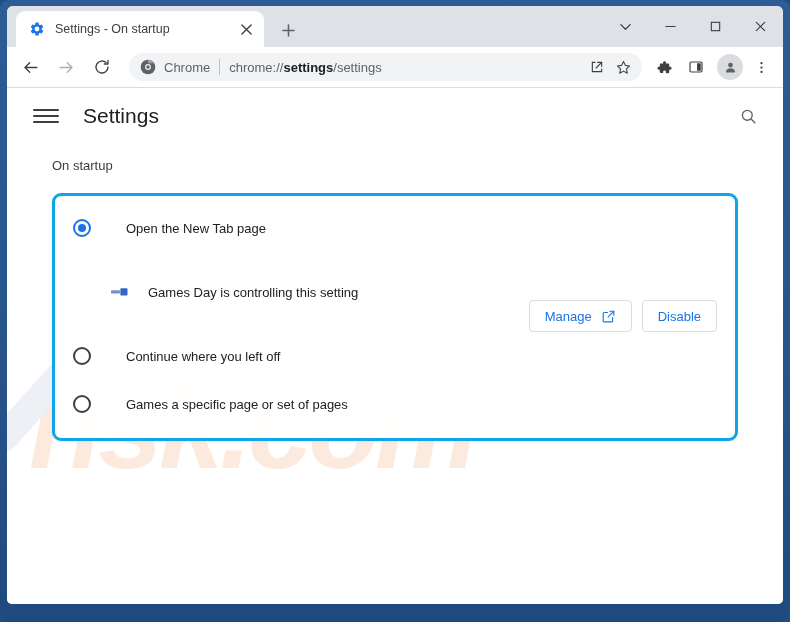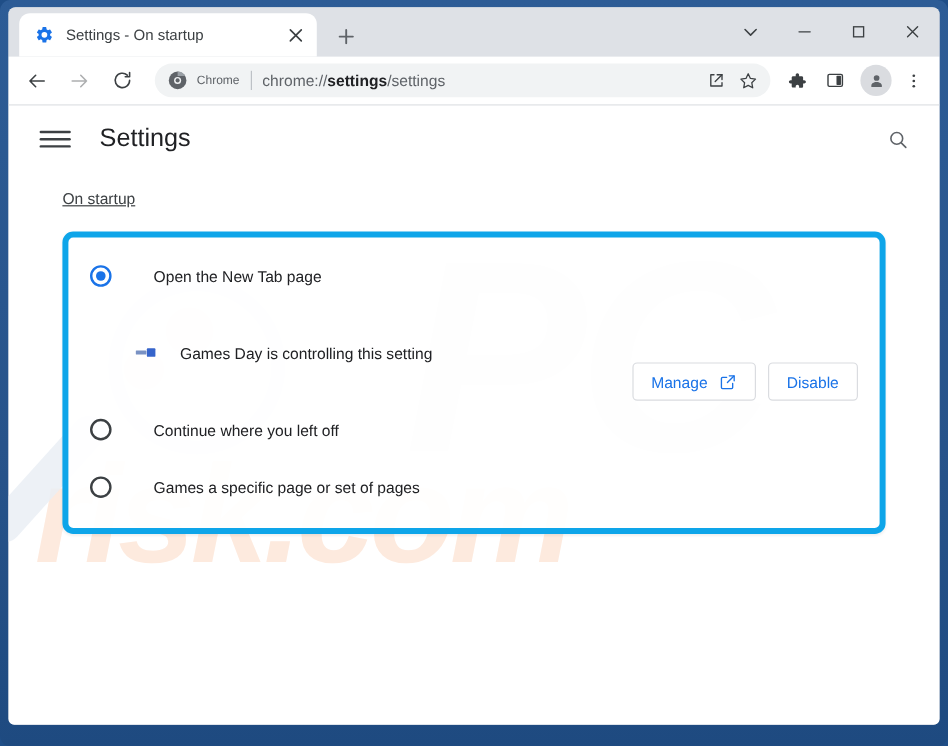--- a/index.html
+++ b/index.html
@@ -87,21 +87,21 @@
     height: 28px;
     background: #f1f3f4;
     border-radius: 14px;
     display: flex; align-items: center;
     padding: 0 6px 0 11px;
     margin: 0 4px 0 6px;
     min-width: 0;
   }
   #omnibox-chrome-icon { width: 16px; height: 16px; flex: 0 0 16px; }
   #omnibox-chrome-label {
-    font-size: 10px; color: #5f6368;
+    font-size: 13px; color: #5f6368;
     margin-left: 8px; white-space: nowrap;
   }
   #omnibox-divider {
     width: 1px; height: 16px; background: #bdc1c6;
     margin: 0 9px;
     flex: 0 0 1px;
   }
   #omnibox-url {
     font-size: 13px; color: #5f6368;
     white-space: nowrap; overflow: hidden; text-overflow: ellipsis;
@@ -220,27 +220,26 @@
     width: 30px; height: 30px; flex: 0 0 30px;
     display: flex; align-items: center; justify-content: center;
     border-radius: 50%;
   }
 
   
   #section-label {
     position: relative; z-index: 3;
     font-size: 13px; color: #3c4043;
     margin: 14px 0 0 45px;
-    text-decoration: underline;
   }
   #startup-card {
     position: relative; z-index: 3;
     margin: 20px 45px 0 45px;
     background: rgba(255,255,255,.93);
-    border: 5px solid #0ea5e9;
+    border: 3px solid #0ea5e9;
     border-radius: 9px;
     box-shadow: 0 1px 2px rgba(60,64,67,.08);
     padding: 8px 0 10px 0;
   }
   .radio-row {
     display: flex; align-items: center;
     min-height: 48px;
     padding: 0 18px 0 18px;
   }
   .radio-circle {

